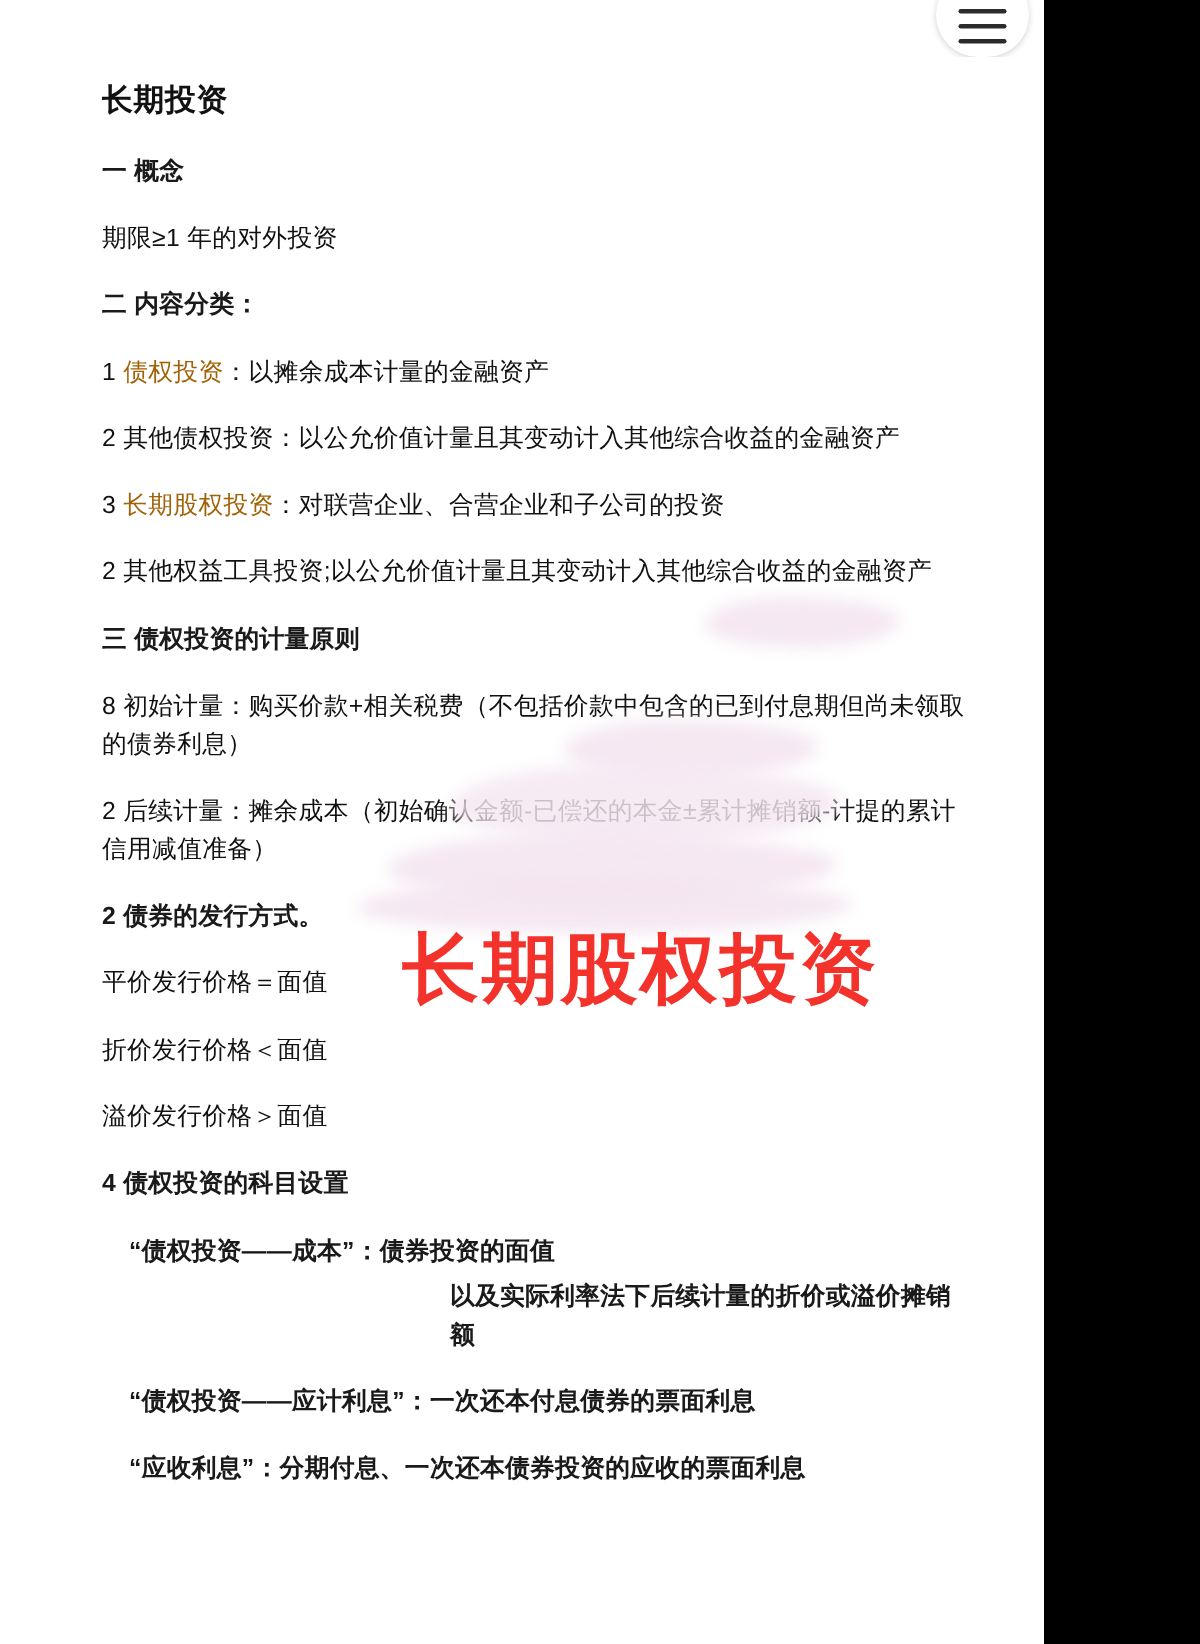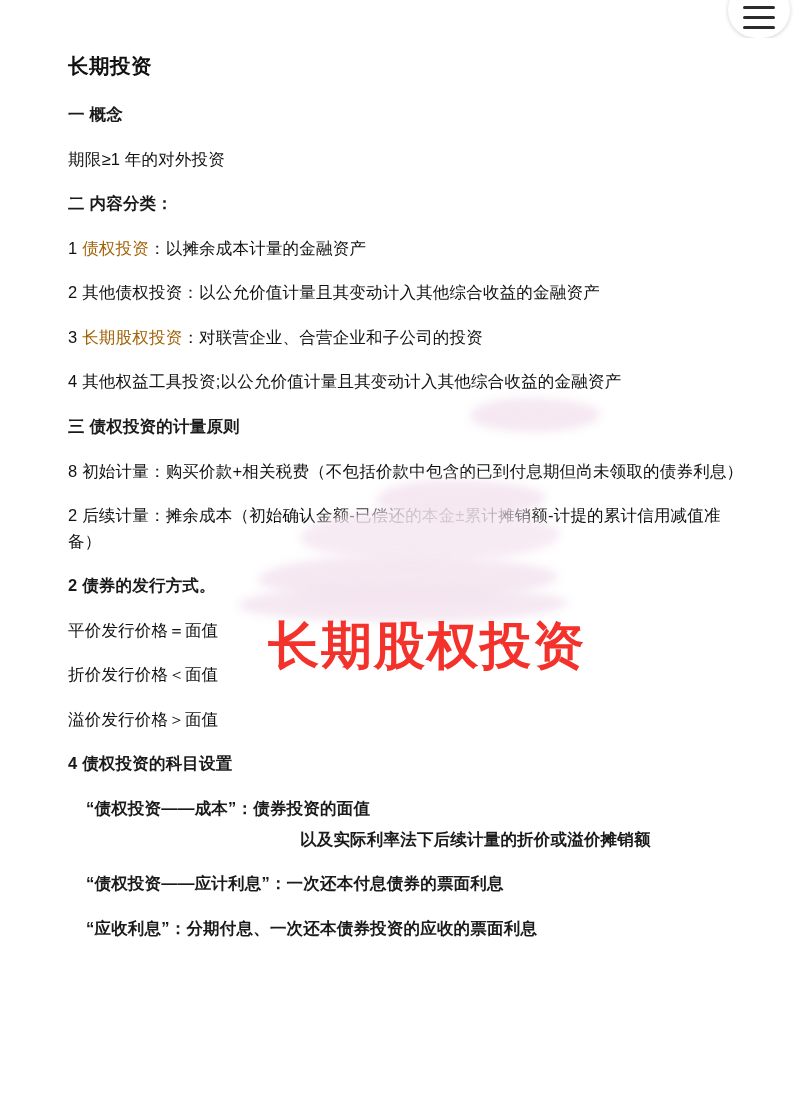--- a/index.html
+++ b/index.html
@@ -5,21 +5,21 @@
   html, body {
     margin: 0;
     padding: 0;
     background: #000;
   }
   body {
     font-family: "Liberation Sans", "DejaVu Sans", sans-serif;
   }
   .screen {
     position: relative;
-    width: 800px;
+    width: 696px;
     height: 1096px;
     background: #ffffff;
     overflow: hidden;
   }
   .top-bar {
     position: absolute;
     top: 0;
     left: 0;
     right: 0;
     height: 38px;
@@ -139,21 +139,21 @@
 
   <div class="page">
     <div class="doc-title">长期投资</div>
     <div id="doc-body">
         <div class="line bold"><span class="">一  概念</span></div>
         <div class="line plain"><span class="bk">期限≥1 年的对外投资</span></div>
         <div class="line bold"><span class="">二  内容分类：</span></div>
         <div class="line plain"><span class="bk">1 </span><span class="red">债权投资</span><span class="bk">：以摊余成本计量的金融资产</span></div>
         <div class="line plain"><span class="bk">2 其他债权投资：以公允价值计量且其变动计入其他综合收益的金融资产</span></div>
         <div class="line plain"><span class="bk">3 </span><span class="red">长期股权投资</span><span class="bk">：对联营企业、合营企业和子公司的投资</span></div>
-        <div class="line plain"><span class="bk">4 其他权益工具投资;以公允价值计量且其变动计入其他综合收益的金融资产</span></div>
+        <div class="line plain"><span class="bk">2 其他权益工具投资;以公允价值计量且其变动计入其他综合收益的金融资产</span></div>
         <div class="line bold"><span class="">三  债权投资的计量原则</span></div>
         <div class="line plain"><span class="bk">8 初始计量：购买价款+相关税费（不包括价款中包含的已到付息期但尚未领取的债券利息）</span></div>
         <div class="line plain"><span class="bk">2 后续计量：摊余成本（初始确认金额-已偿还的本金±累计摊销额-计提的累计信用减值准备）</span></div>
         <div class="line bold"><span class="">2 债券的发行方式。</span></div>
         <div class="line plain"><span class="bk">平价发行价格＝面值</span></div>
         <div class="line plain"><span class="bk">折价发行价格＜面值</span></div>
         <div class="line plain"><span class="bk">溢价发行价格＞面值</span></div>
         <div class="line bold"><span class="">4 债权投资的科目设置</span></div>
         <div class="line bold indent"><span class="">“债权投资——成本”：债券投资的面值</span></div>
         <div class="line bold indent2"><span class="">以及实际利率法下后续计量的折价或溢价摊销额</span></div>

